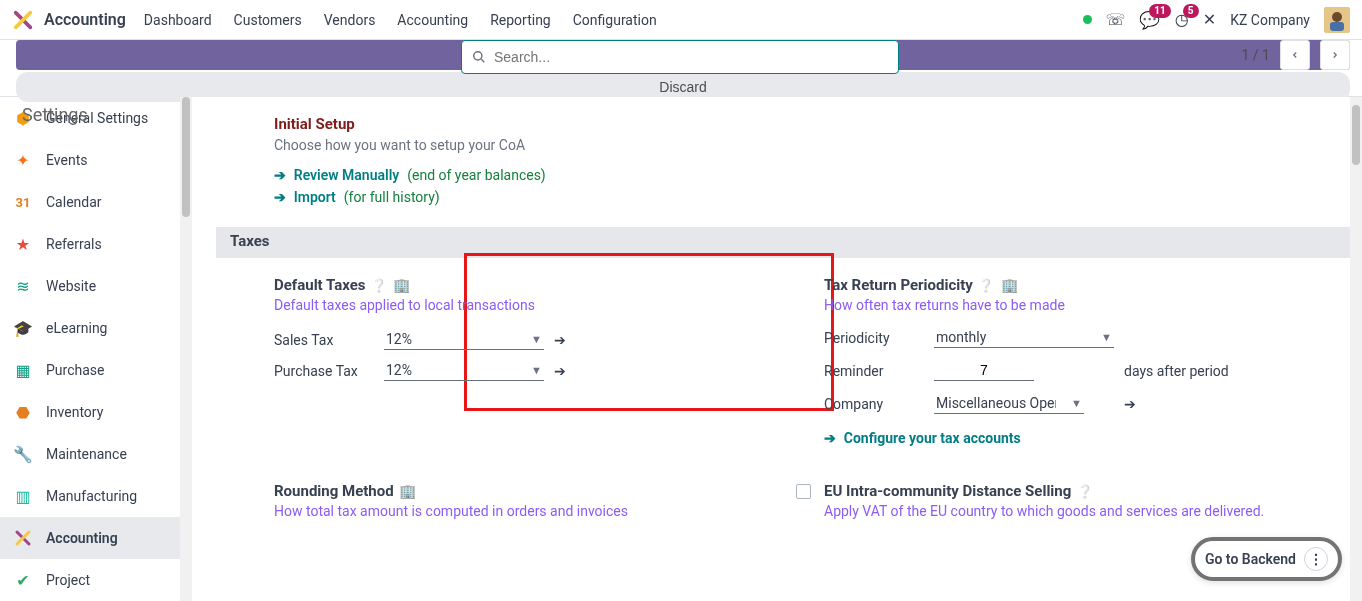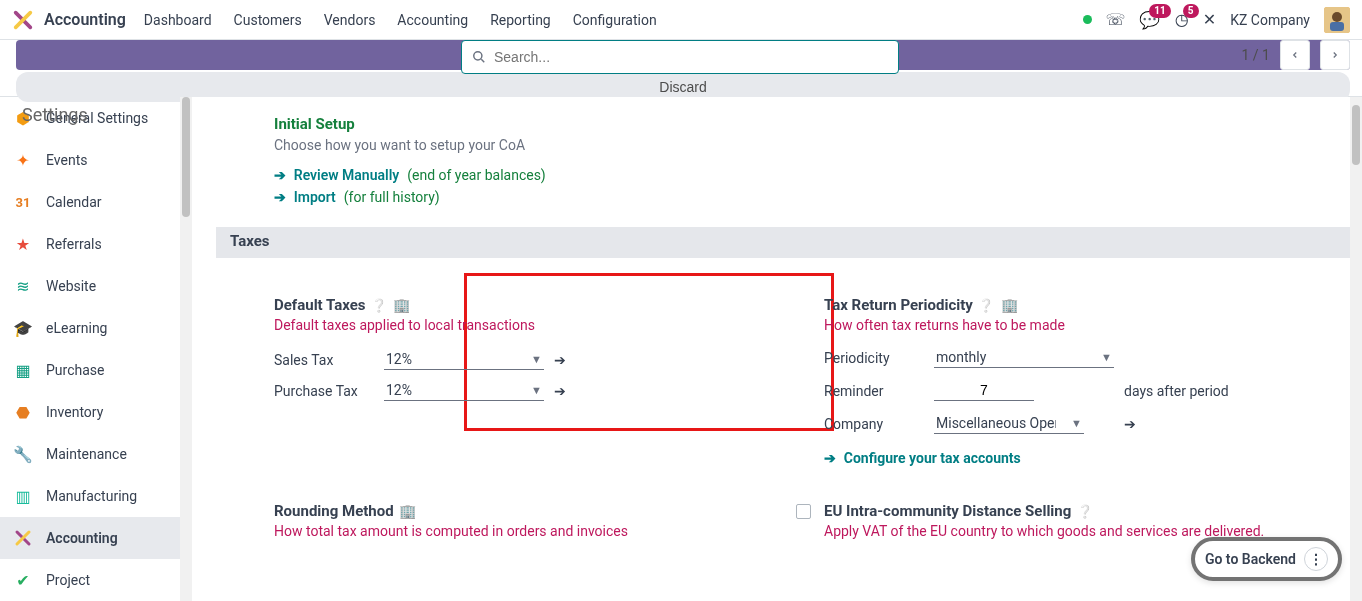--- a/index.html
+++ b/index.html
@@ -43,38 +43,38 @@
 
   
   .main { flex:1; overflow:hidden; background:#fff; position:relative; padding-left:24px; display:flex;}
   .main-inner { flex:1; overflow:hidden; }
   .main-scroll { width:12px; background:#f1f1f1; position:relative; }
   .main-thumb { position:absolute; top:8px; left:2px; width:8px; height:60px; background:#c1c1c1; border-radius:4px;}
 
   .section-header { background:#e5e7eb; padding:5px 14px 8px 14px; font-weight:700; font-size:15px; color:#374151; }
   .section-header.cut { margin-top:-12px; }
   .section-body { padding: 18px 24px 22px 58px; }
-  .setting-title { font-weight:700; font-size:15px; color:#15803d; }
+  .setting-title { font-weight:700; font-size:15px; color:#7f1d1d; }
   .setting-desc { font-size:14px; color:#6b7280; margin-top:4px; }
   .link-row { margin-top:14px; display:flex; align-items:center; gap:8px; font-size:14px;}
   .link-row .arrow { color:#017e84; font-weight:700; }
   .link-row a { color:#017e84; text-decoration:none; font-weight:600; }
   .link-row .suffix { color:#15803d; }
 
   .two-col { display:flex; gap:20px; padding: 18px 24px 0 30px; position:relative; }
   .col { flex:1; min-width:0; }
 
   .highlight-box { position:absolute; left:248px; top:-5px; width:370px; height:158px; border:3px solid #e71717; pointer-events:none; }
 
   .card { padding-left:28px; position:relative; }
   .card-checkbox { position:absolute; left:0; top:2px; width:15px; height:15px; border:1px solid #adb5bd; border-radius:2px; background:#fff;}
   .card-title { font-weight:700; font-size:15px; color:#374151; display:flex; align-items:center; gap:6px; }
   .help-icon { color:#017e84; font-size:13px; }
   .bld-icon { color:#6b7280; font-size:14px;}
-  .card-desc { font-size:14px; color:#be185d; margin-top:3px;}
+  .card-desc { font-size:14px; color:#8b5cf6; margin-top:3px;}
 
   .form-grid { display:grid; grid-template-columns: 100px 160px 20px; gap:10px 10px; align-items:center; margin-top:16px; font-size:14px;}
   .form-grid .lbl { color:#374151; }
   .select-like { display:flex; align-items:center; justify-content:space-between; border-bottom:1px solid #6b7280; padding:2px 2px; cursor:text; }
   .select-like .caret { color:#6b7280; font-size:11px;}
   .ext-arrow { color:#374151; font-size:14px; cursor:pointer; }
 
   .form-grid2 { display:grid; grid-template-columns: 100px 180px auto; gap:12px 10px; align-items:center; margin-top:14px; font-size:14px;}
   .num-input { border:none; border-bottom:1px solid #6b7280; width:100px; text-align:center; font-size:14px; padding:2px;}
 
@@ -234,21 +234,21 @@
         </div>
         <div class="link-row" style="margin-top:6px;">
           <span class="arrow">➔</span>
           <a href="#">Import</a>
           <span class="suffix">(for full history)</span>
         </div>
       </div>
 
       <div class="section-header">Taxes</div>
 
-      <div style="position:relative;margin-top:20px;">
+      <div style="position:relative;">
         <div class="highlight-box"></div>
 
         <div class="two-col">
           <div class="col">
             <div class="card">
               <div class="card-title">
                 <span>Default Taxes</span>
                 <span class="help-icon">❔</span>
                 <span class="bld-icon">🏢</span>
               </div>

